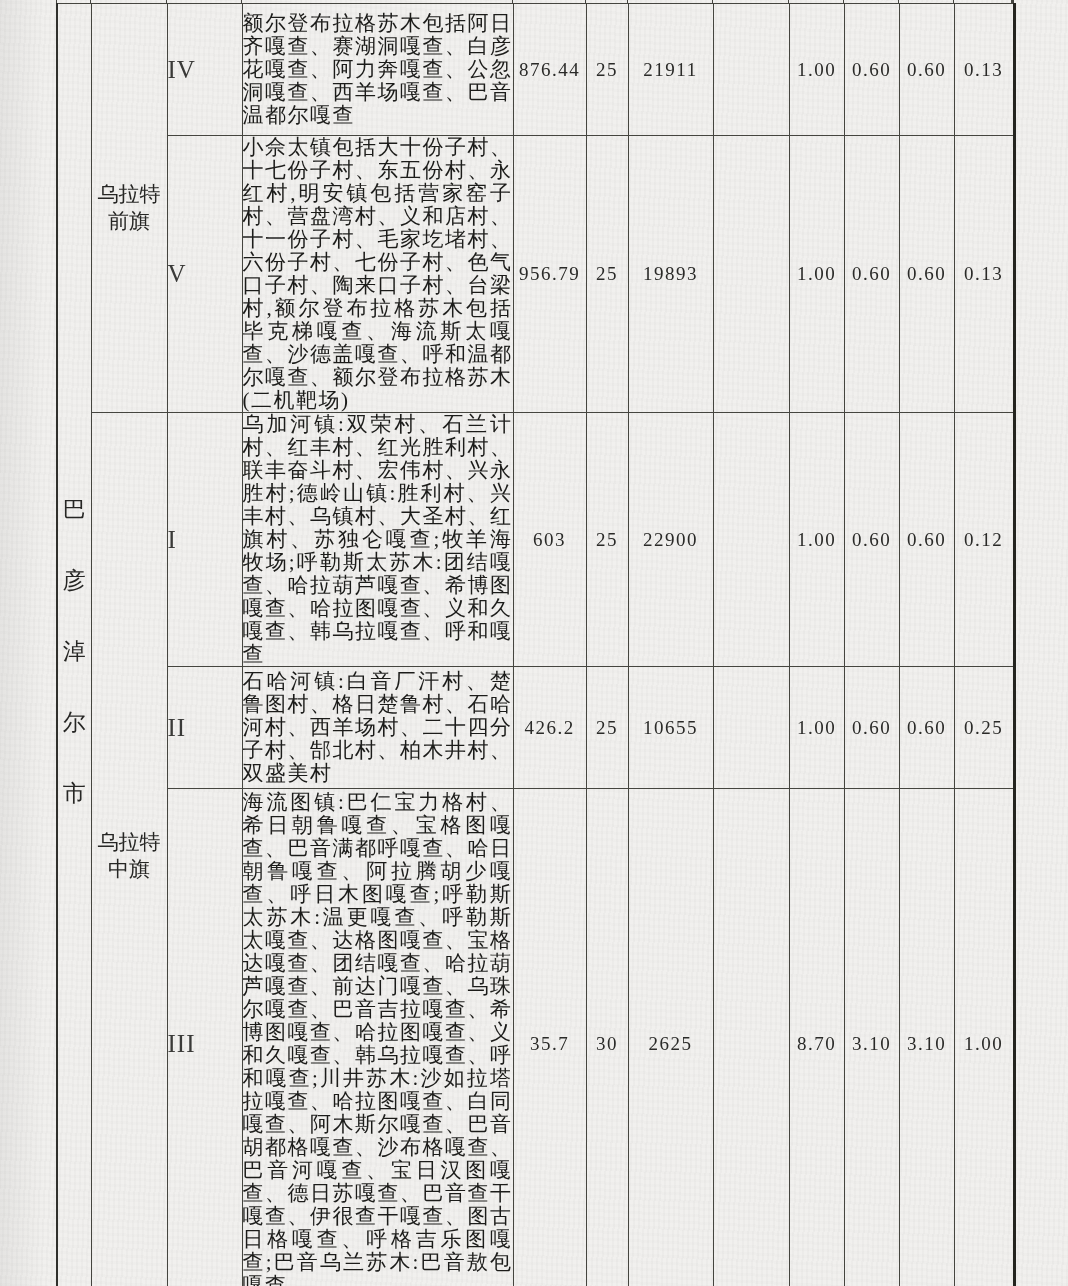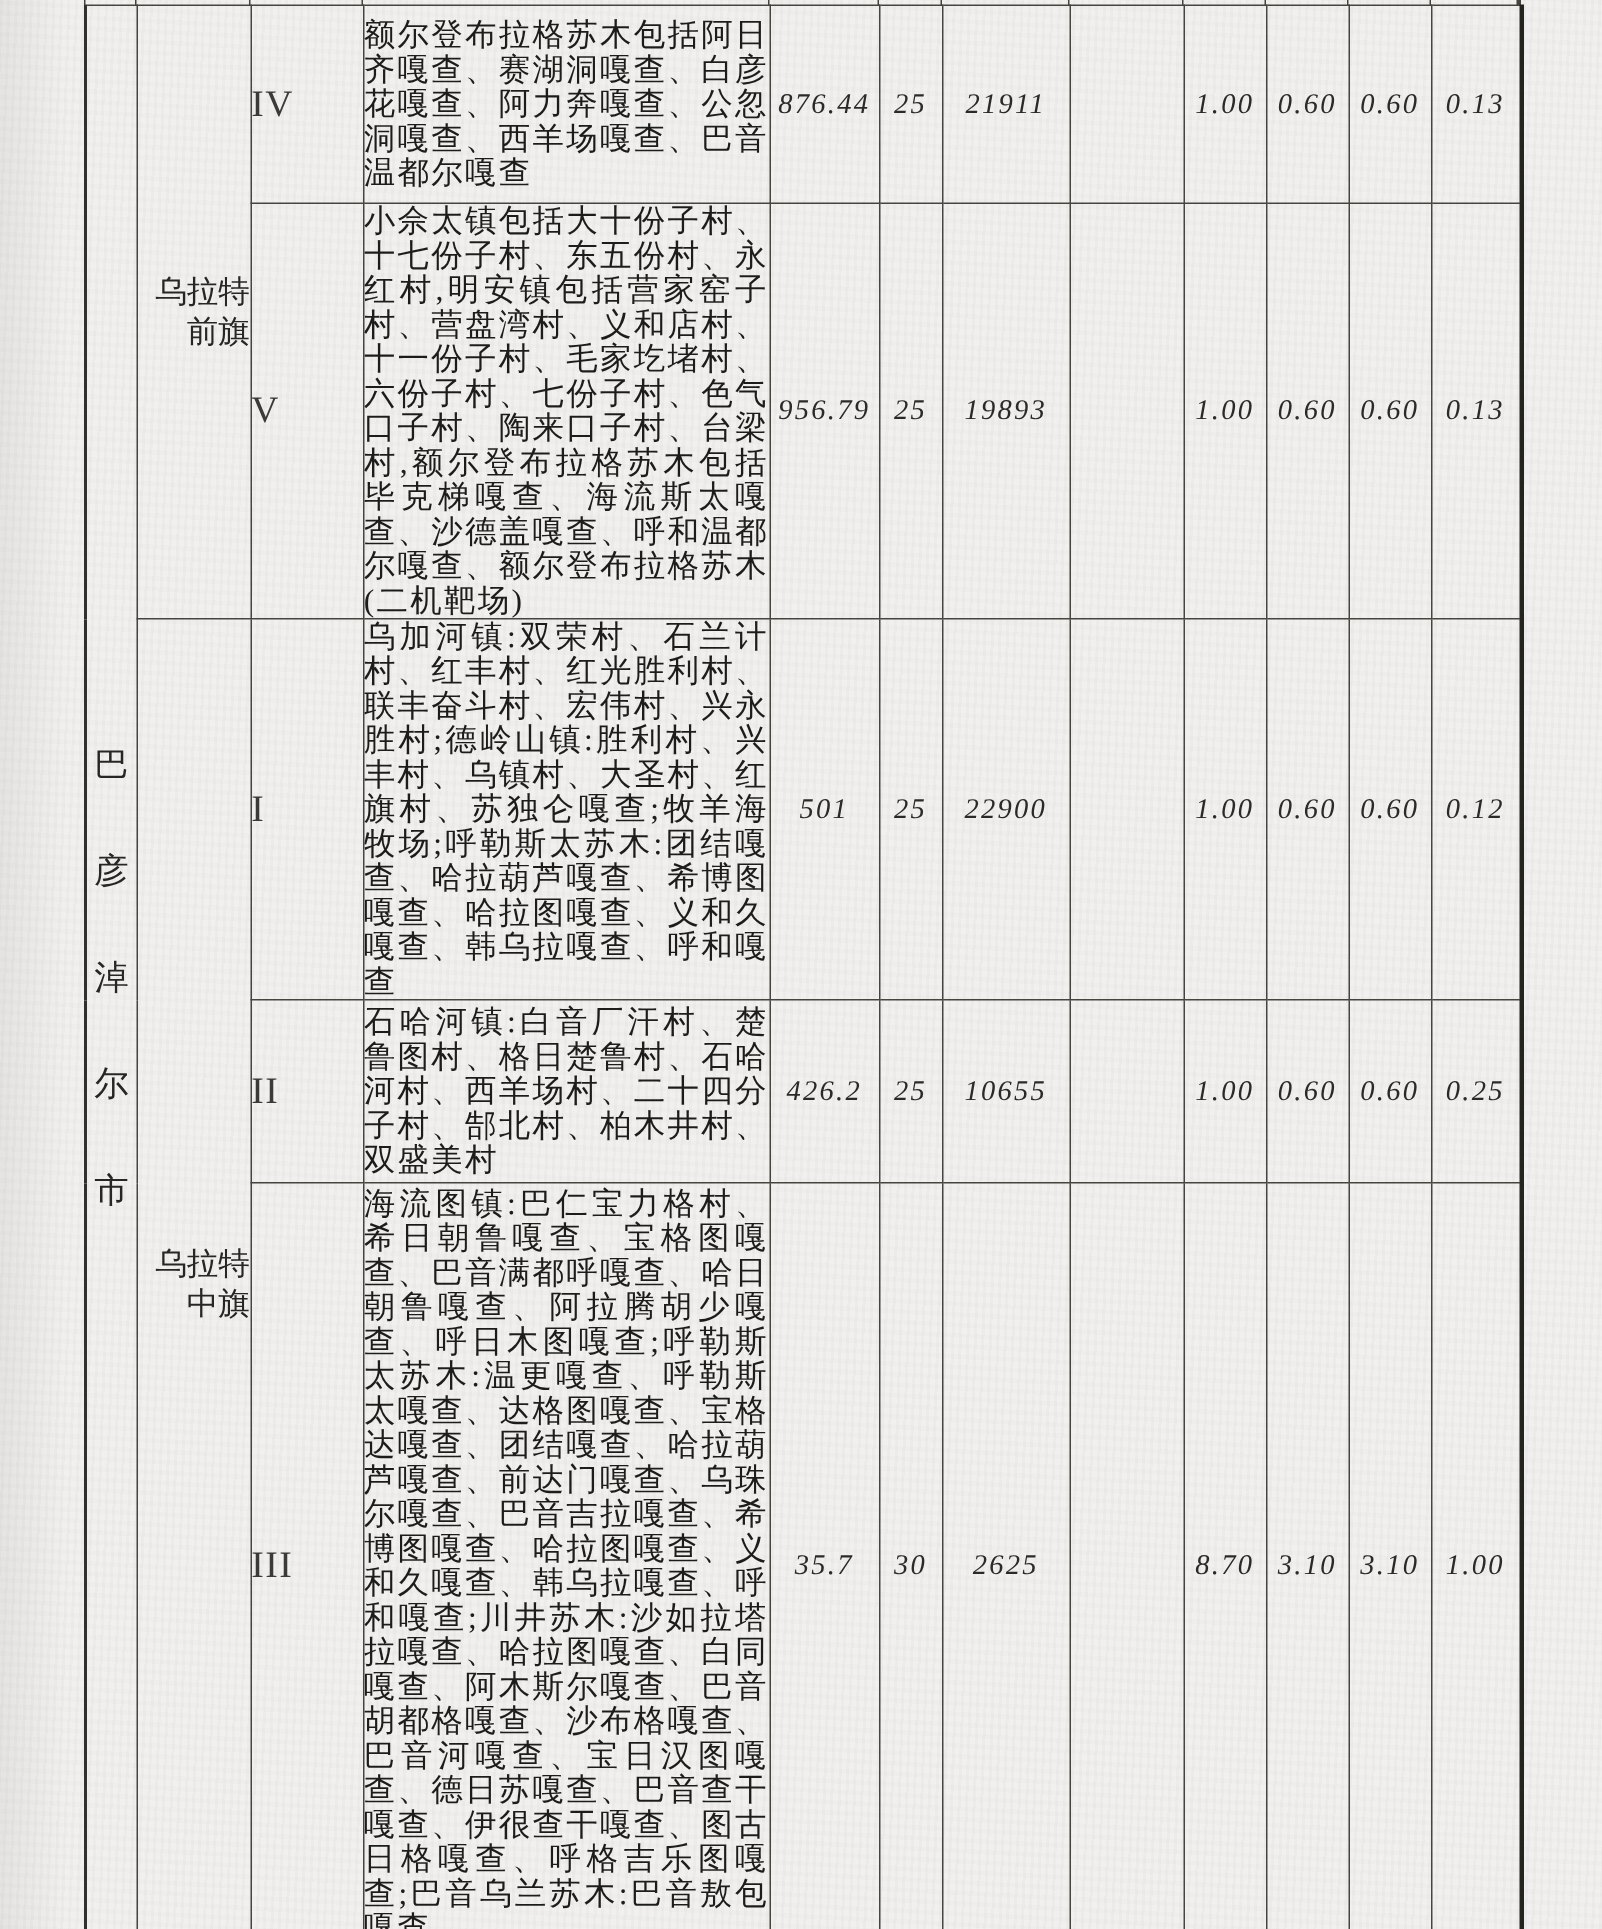--- a/index.html
+++ b/index.html
@@ -43,35 +43,34 @@
   tr.r-i{height:246px;}
   tr.r-ii{height:122px;}
   tr.r-iii{height:512px;}
 
   td.city{vertical-align:middle;}
   .city-stack{
     display:flex;flex-direction:column;align-items:center;justify-content:center;
     row-gap:47px;
     font-size:23px;line-height:24px;color:#262624;
   }
-  td.banner{text-align:right;font-size:21px;line-height:27px;color:#262624;}
+  td.banner{text-align:center;font-size:21px;line-height:27px;color:#262624;}
   td.grade{
     font-size:25px;color:#3a3a38;
     font-family:"Liberation Serif","DejaVu Serif",serif;letter-spacing:1px;
   }
   td.scope{
     padding:2px 12px;vertical-align:middle;
     font-size:21px;line-height:23px;letter-spacing:1.5px;
     text-align:justify;text-justify:inter-character;
     word-break:break-all;color:#1c1c1a;
   }
   td.num{
     text-align:center;font-size:19px;letter-spacing:1.5px;color:#2a2a28;
     font-family:"Liberation Serif","DejaVu Serif",serif;
-    font-style:italic;
   }
 </style>
 </head>
 <body>
 
 <div class="scan-noise"></div>
 
 <div class="top-stubs">
   <i style="left:56px"></i>
     <i style="left:90px"></i>
@@ -144,21 +143,21 @@
     <td class="num">0.13</td>
   </tr>
 
   <tr class="r-i">
     <td class="banner" rowspan="3">
       <div>乌拉特</div>
       <div>中旗</div>
     </td>
     <td class="grade">I</td>
     <td class="scope">乌加河镇:双荣村、石兰计村、红丰村、红光胜利村、联丰奋斗村、宏伟村、兴永胜村;德岭山镇:胜利村、兴丰村、乌镇村、大圣村、红旗村、苏独仑嘎查;牧羊海牧场;呼勒斯太苏木:团结嘎查、哈拉葫芦嘎查、希博图嘎查、哈拉图嘎查、义和久嘎查、韩乌拉嘎查、呼和嘎查</td>
-    <td class="num">501</td>
+    <td class="num">603</td>
     <td class="num">25</td>
     <td class="num">22900</td>
     <td class="num"></td>
     <td class="num">1.00</td>
     <td class="num">0.60</td>
     <td class="num">0.60</td>
     <td class="num">0.12</td>
   </tr>
 
   <tr class="r-ii">

